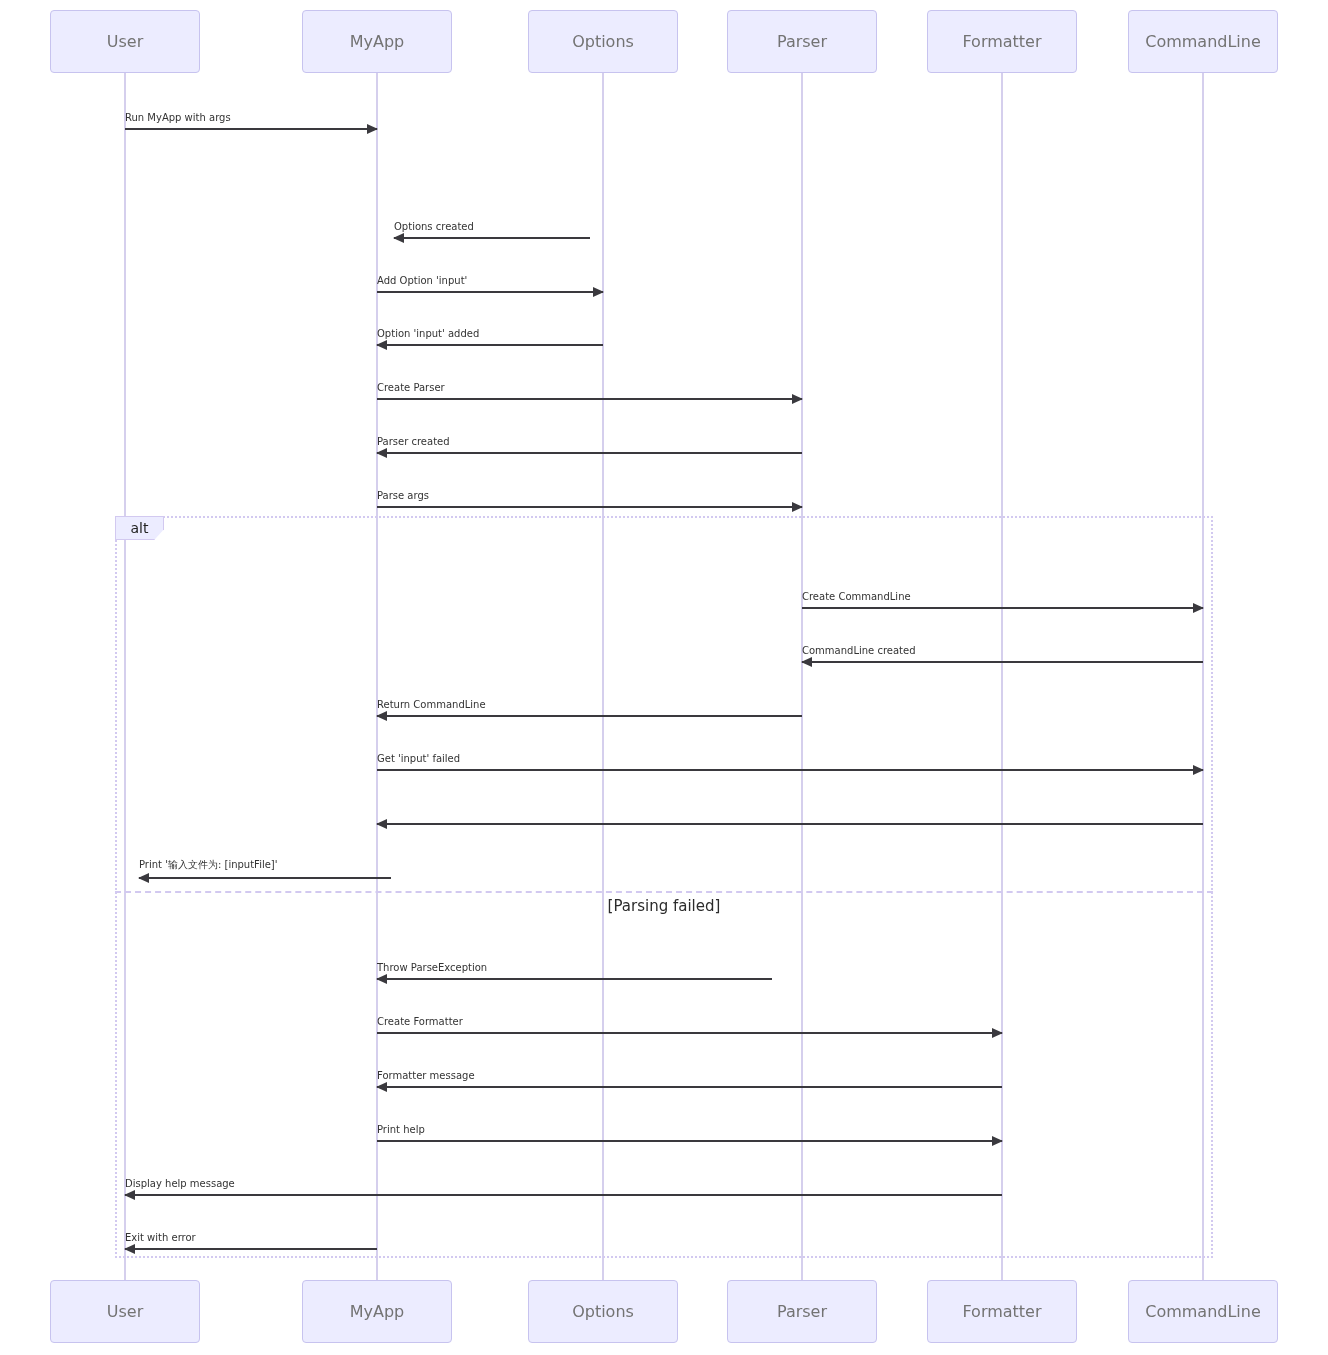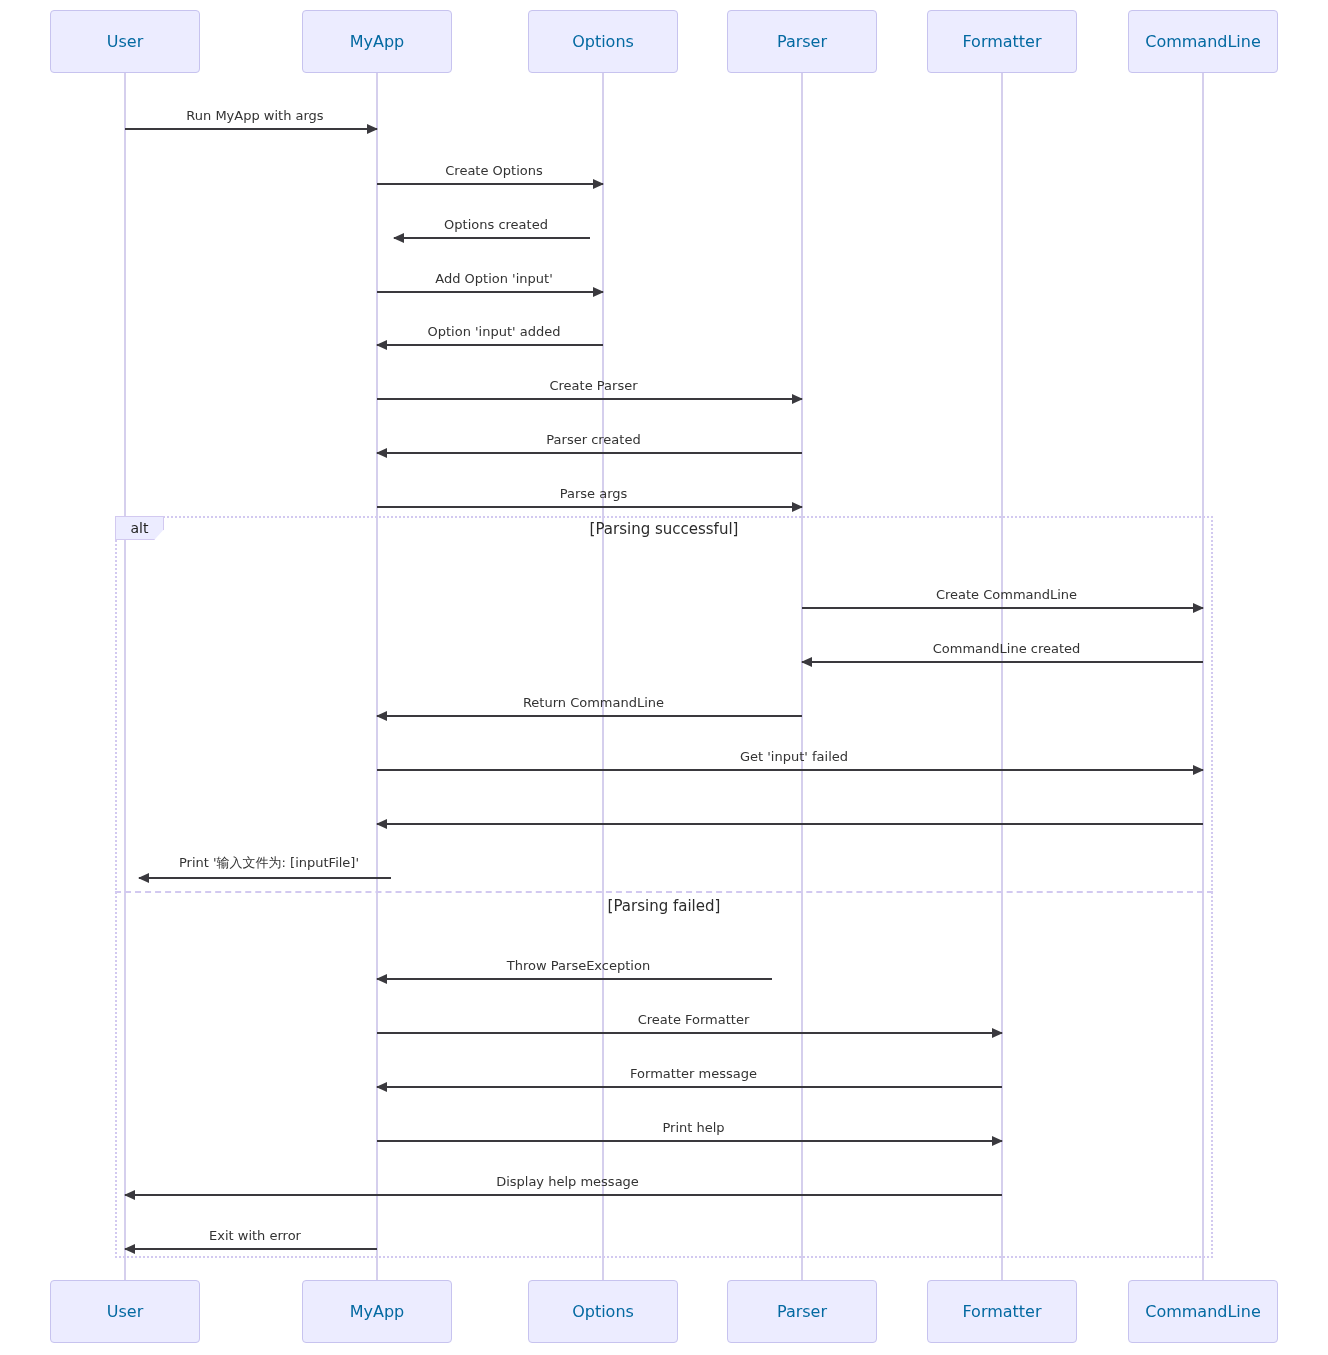--- a/index.html
+++ b/index.html
@@ -23,21 +23,21 @@
     position: absolute;
     width: 150px;
     height: 63px;
     background: #ececff;
     border: 1px solid #c7c3ef;
     border-radius: 4px;
     display: flex;
     align-items: center;
     justify-content: center;
     font-size: 16px;
-    color: #0369a1;
+    color: #737373;
     box-sizing: border-box;
   }
   .pbox.top { top: 10px; }
   .pbox.bottom { top: 1280px; }
   .altframe {
     position: absolute;
     left: 115px;
     top: 516px;
     width: 1098px;
     height: 742px;
@@ -75,25 +75,23 @@
     top: 891px;
     width: 1098px;
     height: 0;
     border-top: 2px dashed #d2c9f0;
   }
   .msg { position: absolute; height: 34px; }
   .mlabel {
     position: absolute;
     left: 0; right: 0;
     bottom: 7px;
-    text-align: center;
-    font-size: 13px;
+    font-size: 10px;
     color: #333333;
     white-space: nowrap;
-    margin-left: 8px;
   }
   .mline {
     position: absolute;
     left: 0; right: 0; bottom: 0;
     height: 2px;
     background: #3a393e;
   }
   .ah {
     position: absolute;
     width: 0; height: 0;
@@ -114,35 +112,28 @@
   <div class="lifeline" style="left:602px"></div>
   <div class="lifeline" style="left:801px"></div>
   <div class="lifeline" style="left:1001px"></div>
   <div class="lifeline" style="left:1202px"></div>
 
   <div class="altframe"></div>
   <div class="divider"></div>
   <div class="altlabel">
     <span>alt</span>
   </div>
-  <div class="seclabel" style="top:520px">[Parsing successful]</div>
   <div class="seclabel" style="top:897px">[Parsing failed]</div>
 
   <div class="msg right" style="left:125px;top:96px;width:252px">
     <div class="mlabel">Run MyApp with args</div>
     <div class="mline">
         <i class="ah"></i>
       </div>
   </div>
-  <div class="msg right" style="left:377px;top:151px;width:226px">
-    <div class="mlabel">Create Options</div>
-    <div class="mline">
-        <i class="ah"></i>
-      </div>
-  </div>
   <div class="msg left" style="left:394px;top:205px;width:196px">
     <div class="mlabel">Options created</div>
     <div class="mline">
         <i class="ah"></i>
       </div>
   </div>
   <div class="msg right" style="left:377px;top:259px;width:226px">
     <div class="mlabel">Add Option 'input'</div>
     <div class="mline">
         <i class="ah"></i>

